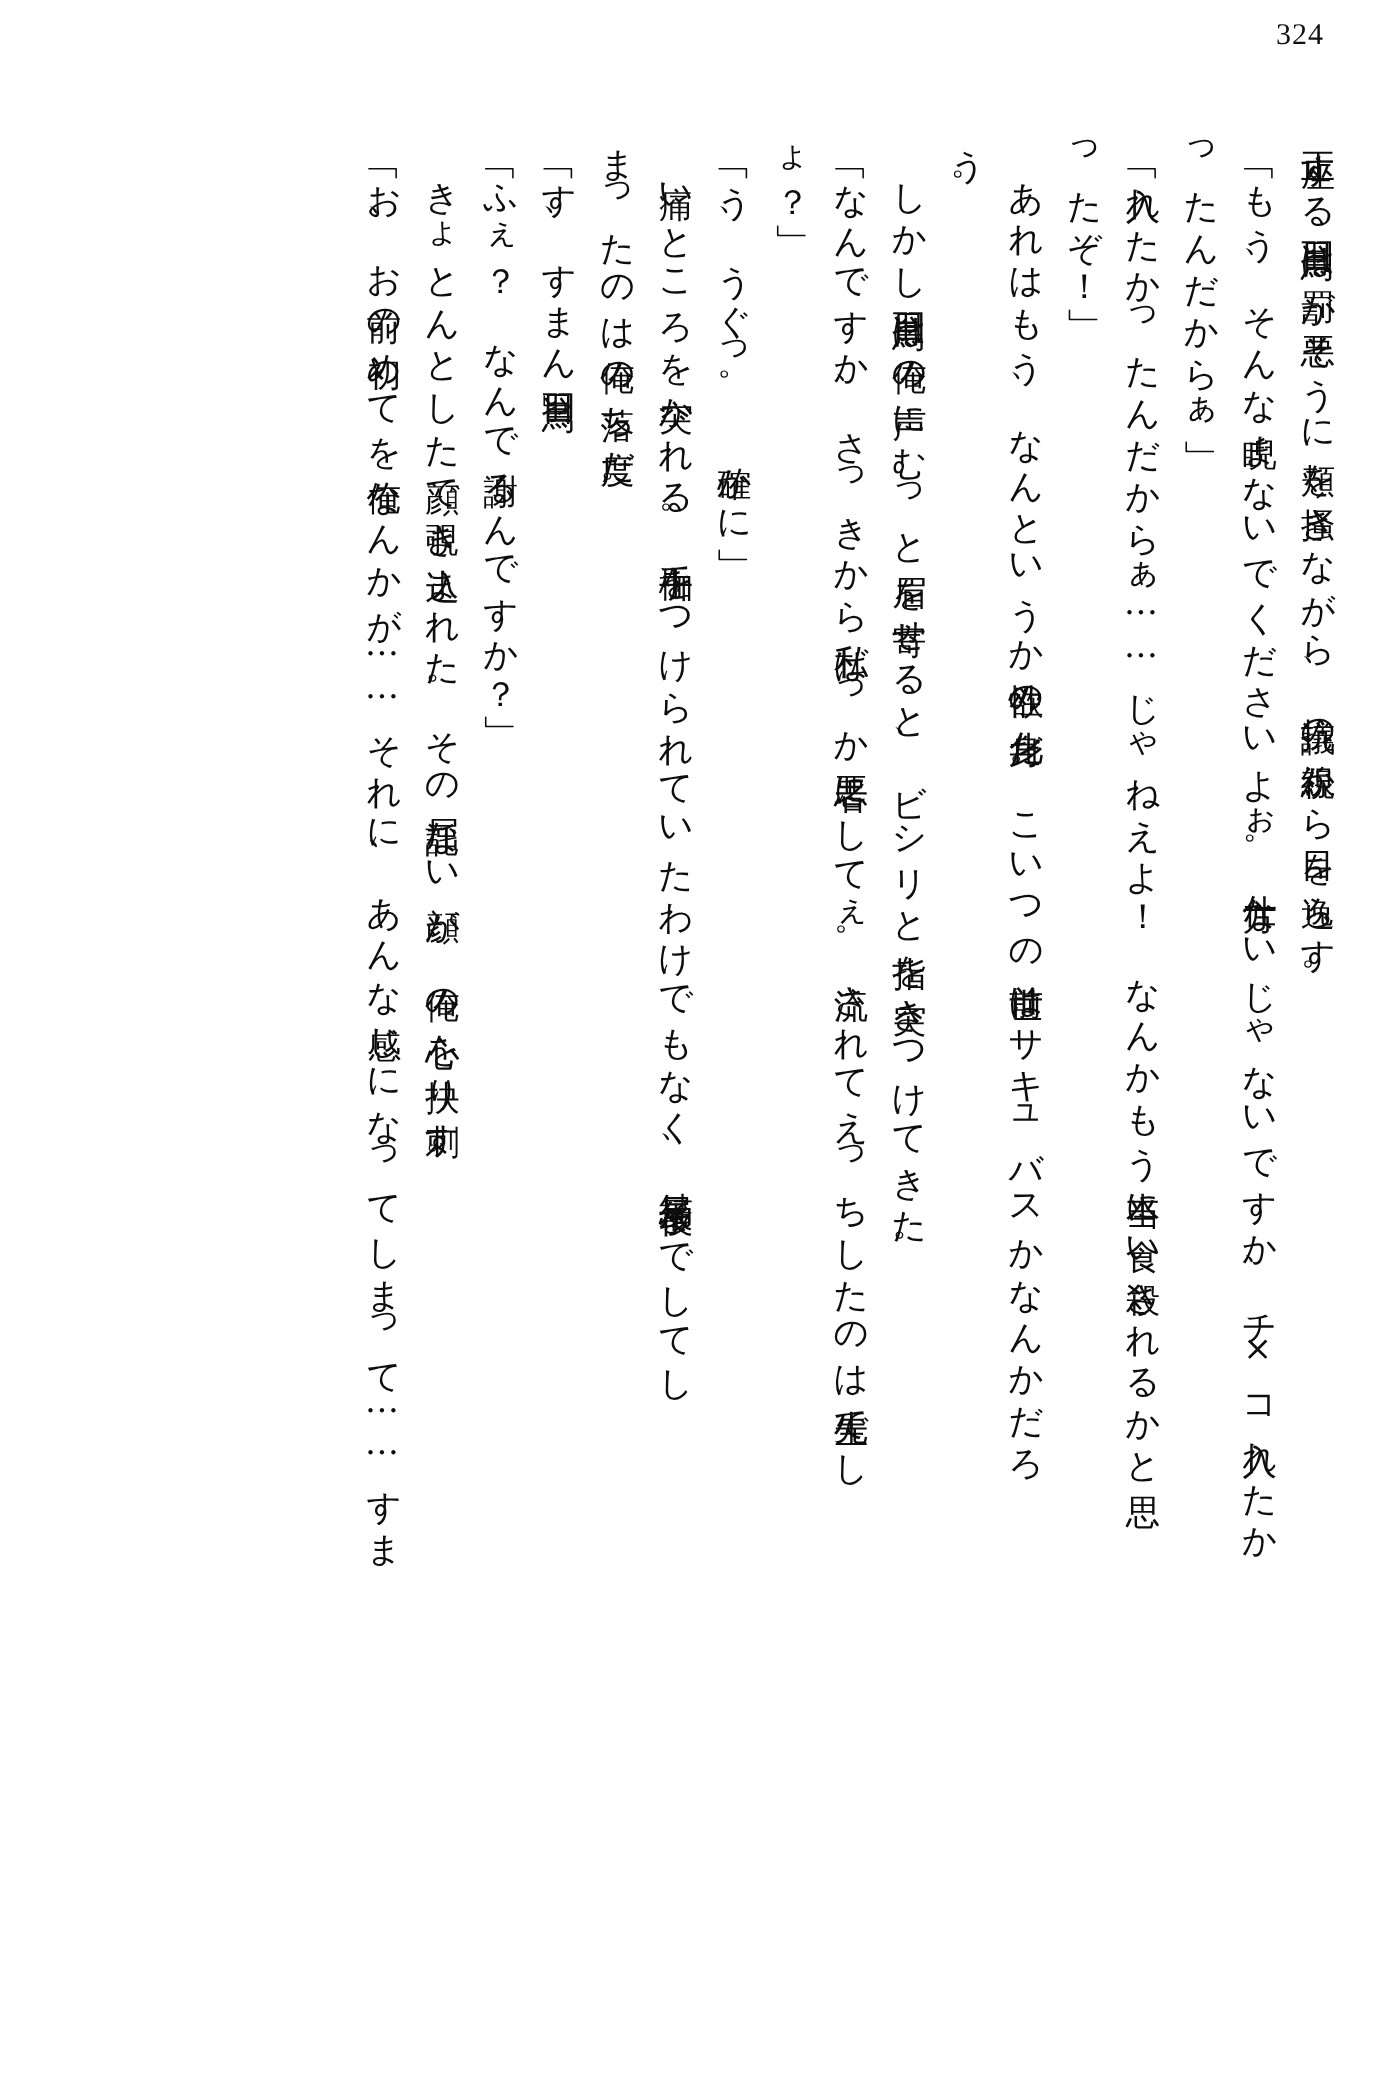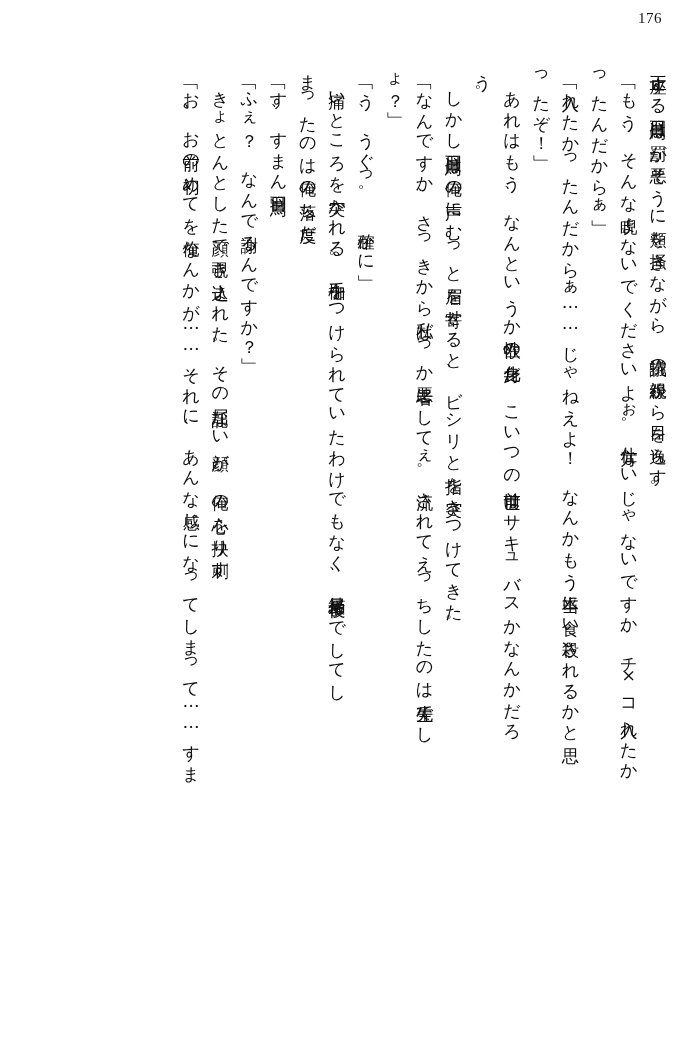--- a/index.html
+++ b/index.html
@@ -63,21 +63,21 @@
 
   
   .vline.indent {
     padding-top: 17px;
   }
 </style>
 </head>
 <body>
 
 <div class="page">
-  <div class="page-number">176</div>
+  <div class="page-number">324</div>
   <div class="text-body">
       <div class="vline">正座する羽目鳥は罰が悪そうに頬を掻きながら、抗議の視線から目を逸らす。</div>
       <div class="vline indent">「もう、そんな睨まないでくださいよぉ。仕方ないじゃないですか、チ×コ入れたか</div>
       <div class="vline">ったんだからぁ」</div>
       <div class="vline indent">「入れたかったんだからぁ……じゃねえよ！　なんかもう本当に食い殺されるかと思</div>
       <div class="vline">ったぞ！」</div>
       <div class="vline indent">あれはもう、なんというか性欲の化身だ。こいつの前世はサキュバスかなんかだろ</div>
       <div class="vline">う。</div>
       <div class="vline indent">しかし羽目鳥は俺の声にむっと眉を寄せると、ビシリと指を突きつけてきた。</div>
       <div class="vline indent">「なんですか、さっきから私ばっか悪者にしてぇ。流されてえっちしたのは先生でし</div>

